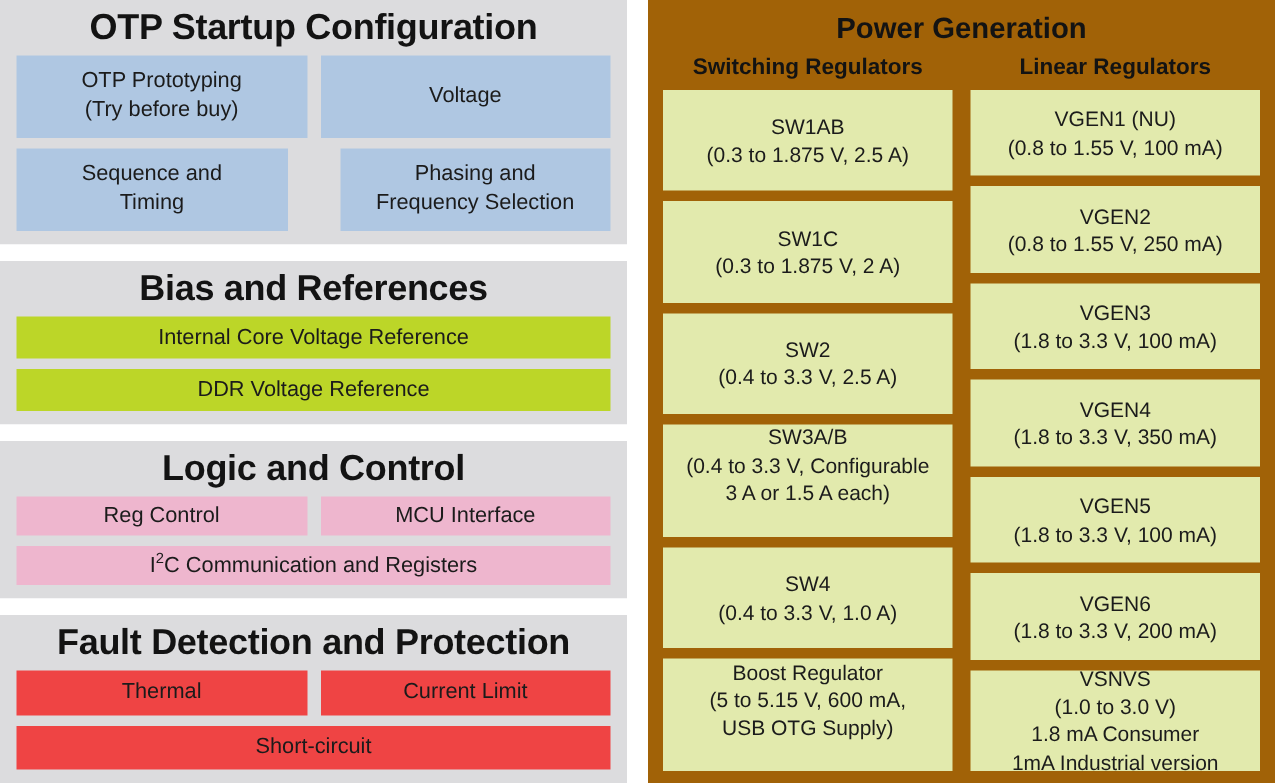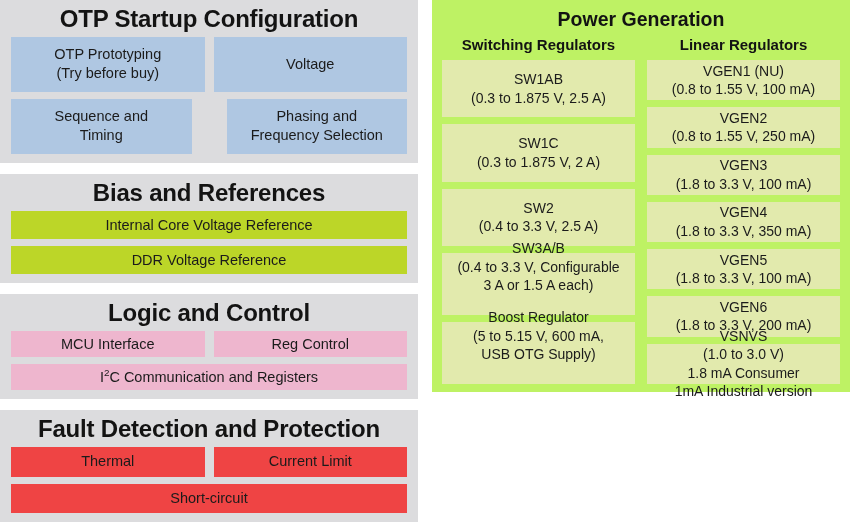--- a/index.html
+++ b/index.html
@@ -82,22 +82,22 @@
   #panel-divider {
     width: 14px;
     height: 522px;
     background: #ffffff;
     flex: none;
   }
 
   
   #right-panel {
     width: 418px;
-    height: 392px;
-    background: #bef264;
+    height: 522px;
+    background: #a16207;
     box-sizing: border-box;
     padding: 3px 10px 8px 10px;
     display: flex;
     flex-direction: column;
   }
   #right-title {
     text-align: center;
     font-weight: bold;
     font-size: 19.5px;
     line-height: 26px;
@@ -206,26 +206,26 @@
             </span>
           </div>
         </div>
       </div>
       <div class="card-gap"></div>
       <div class="card" style="flex: 0.8 1 0%;">
         <div class="card-title">Logic and Control</div>
         <div class="row">
           <div class="chip chip-pink">
             <span class="chip-txt">
+              <span style="display: block;">Reg Control</span>
+            </span>
+          </div>
+          <div class="chip chip-pink">
+            <span class="chip-txt">
               <span style="display: block;">MCU Interface</span>
-            </span>
-          </div>
-          <div class="chip chip-pink">
-            <span class="chip-txt">
-              <span style="display: block;">Reg Control</span>
             </span>
           </div>
         </div>
         <div class="row">
           <div class="chip chip-pink">
             <span class="chip-txt">I<sup>2</sup>C Communication and Registers</span>
           </div>
         </div>
       </div>
       <div class="card-gap"></div>
@@ -271,20 +271,24 @@
             </div>
             <div class="reg-box lines-2">
               <span class="ln">SW2</span>
               <span class="ln">(0.4 to 3.3 V, 2.5 A)</span>
             </div>
             <div class="reg-box lines-3">
               <span class="ln">SW3A/B</span>
               <span class="ln">(0.4 to 3.3 V, Configurable</span>
               <span class="ln">3 A or 1.5 A each)</span>
             </div>
+            <div class="reg-box lines-2">
+              <span class="ln">SW4</span>
+              <span class="ln">(0.4 to 3.3 V, 1.0 A)</span>
+            </div>
             <div class="reg-box lines-3">
               <span class="ln">Boost Regulator</span>
               <span class="ln">(5 to 5.15 V, 600 mA,</span>
               <span class="ln">USB OTG Supply)</span>
             </div>
           </div>
         </div>
         <div class="reg-col">
           <div class="reg-col-head">Linear Regulators</div>
           <div class="reg-list">

